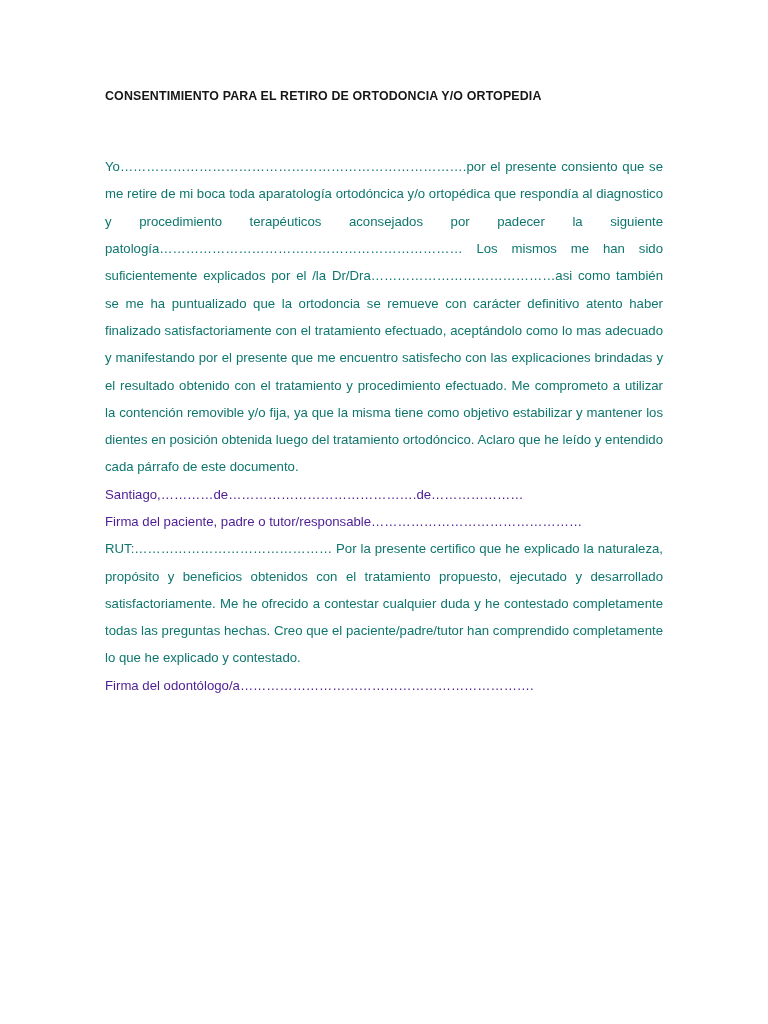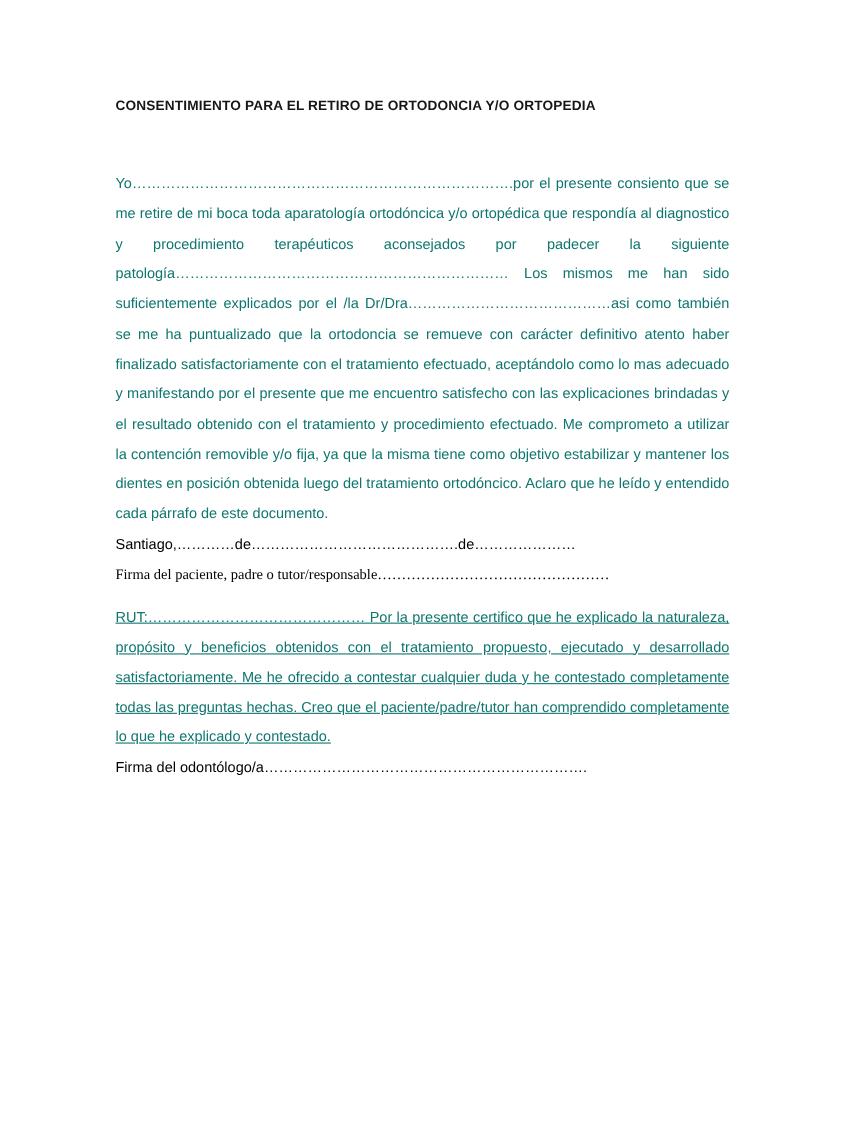--- a/index.html
+++ b/index.html
@@ -50,34 +50,32 @@
     margin: 0;
     font-size: 13.2px;
     line-height: 27.3px;
     text-align: justify;
     text-justify: inter-word;
     color: #0f766e;
     hyphens: none;
   }
 
   p.para.spaced {
-    margin-top: 12px;
-    text-decoration: underline;
   }
 
   p.line {
     margin: 0;
     font-size: 13.2px;
     line-height: 27.3px;
     text-align: left;
-    color: #000000;
+    color: #4c1d95;
     white-space: nowrap;
   }
 
-  .gap-small { margin-top: 11px; font-family: Liberation Serif, serif; }
+  .gap-small { margin-top: 11px; }
   .gap-med   { margin-top: 12px; }
 </style>
 </head>
 <body>
 
 <div class="page">
   <div class="content">
 
     <h1 class="doc-title">CONSENTIMIENTO PARA EL RETIRO DE ORTODONCIA Y/O ORTOPEDIA</h1>
 

